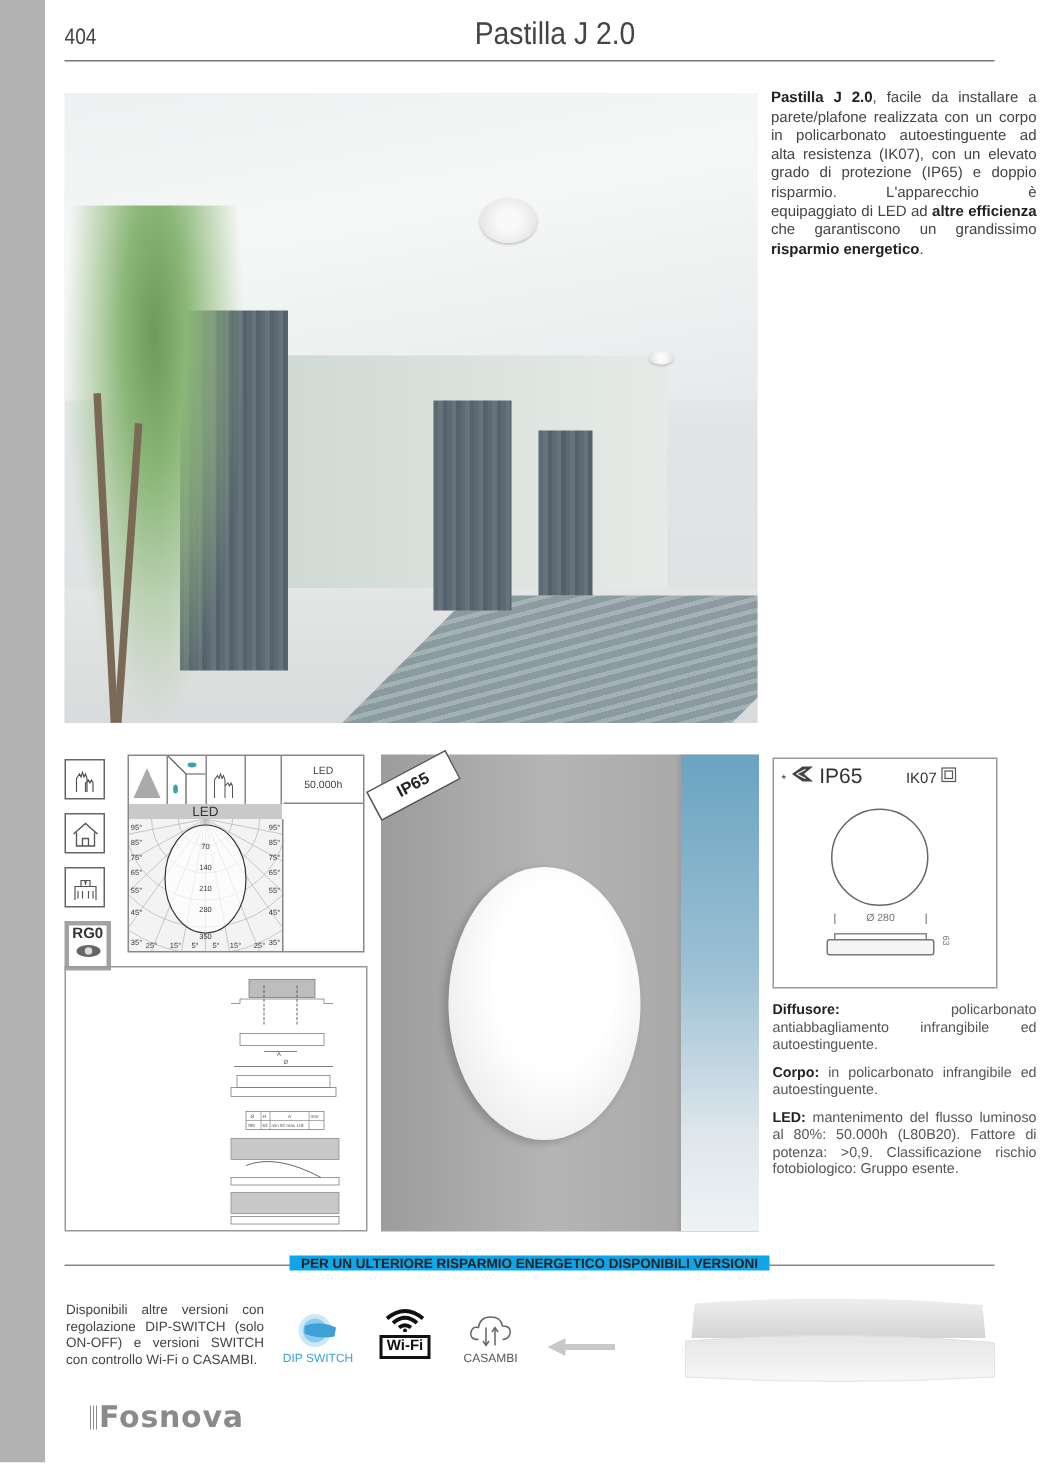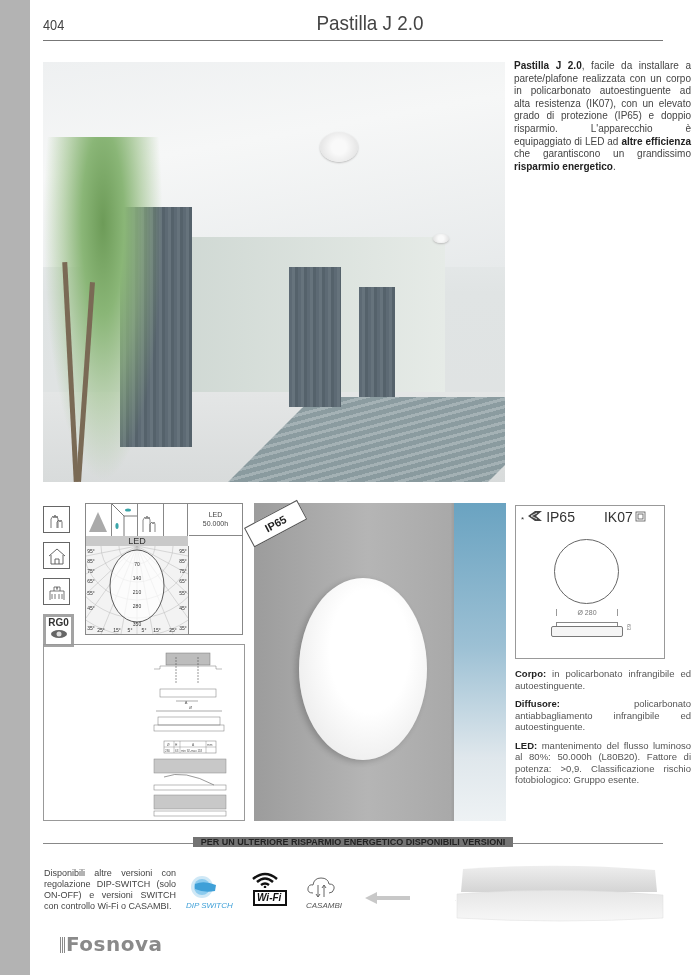--- a/index.html
+++ b/index.html
@@ -39,38 +39,38 @@
   .equip .txt { position:absolute; left:6px; top:6px; width:90px; font-size:8.5px; line-height:10.5px; color:#555; }
   .equip .txt b { color:#222; }
 
   .photo2 { position:absolute; left:254px; top:503px; width:252px; height:318px; background:linear-gradient(90deg,#9c9c9c 0%,#b5b5b5 45%,#a9a9a9 78%,#a0a0a0 79%); overflow:hidden; }
   .photo2 .sky { position:absolute; left:200px; top:0; width:52px; height:318px; background:linear-gradient(180deg,#6aa3c1 0%,#9cc0d4 45%,#dfe7ec 80%,#eef2f4 100%); }
   .photo2 .disc { position:absolute; left:45px; top:75px; width:128px; height:182px; border-radius:50%; background:radial-gradient(ellipse at 55% 40%,#ffffff 40%,#eeeeee 75%,#d6d6d6 100%); box-shadow:-3px 2px 6px rgba(0,0,0,.2); }
   .ip-tag { position:absolute; left:244px; top:503px; width:58px; height:20px; background:#fff; border:1px solid #555; transform:rotate(-28deg); transform-origin:left top; font-size:11px; font-weight:bold; text-align:center; line-height:20px; color:#222; top:528px; }
 
   .spec-box { position:absolute; left:515px; top:505px; width:148px; height:152px; border:1px solid #999; }
   .spec-box .hdr { position:absolute; left:5px; top:3px; font-size:14px; color:#333; display:flex; align-items:baseline; gap:2px; }
-  .spec-box .hdr .ik { font-size:14px;padding-left:27px; }
+  .spec-box .hdr .ik { font-size:10px;padding-left:27px; }
   .spec-box .circle { position:absolute; left:38px; top:33px; width:63px; height:63px; border:1px solid #666; border-radius:50%; }
   .spec-box .dim { position:absolute; left:40px; top:103px; width:60px; text-align:center; font-size:7px; color:#777; border-left:1px solid #999; border-right:1px solid #999; }
   .spec-box .side { position:absolute; left:35px; top:120px; width:70px; height:9px; border:1px solid #777; border-radius:2px; background:#f5f5f5; }
   .spec-box .side2 { position:absolute; left:40px; top:116px; width:60px; height:4px; border:1px solid #888; border-bottom:none; }
   .spec-box .hval { position:absolute; left:110px; top:118px; font-size:6px; color:#777; transform:rotate(90deg); }
 
   .specs { position:absolute; left:515px; top:668px; width:176px; font-size:9.5px; line-height:11.5px; color:#555; text-align:justify; }
   .specs p { margin:0 0 7px 0; }
   .specs b { color:#222; }
 
   .banner { position:absolute; left:43px; top:836px; width:620px; height:14px; }
   .banner .ln { position:absolute; top:7px; height:1px; background:#888; }
   .banner .txt { position:absolute; left:0; width:620px; text-align:center; font-size:9px; font-weight:bold; color:#222; top:1px; }
-  .banner .txt span { background:#737373; padding:0 8px; }
+  .banner .txt span { background:#0ea5e9; padding:0 8px; }
 
   .avail { position:absolute; left:44px; top:868px; width:132px; font-size:9px; line-height:11px; color:#444; text-align:justify; }
-  .opt-icon { position:absolute; top:875px; font-size:8px;font-style:italic; }
+  .opt-icon { position:absolute; top:875px; text-align:center; font-size:8px; }
   .arrow { position:absolute; left:365px; top:895px; width:45px; height:8px; }
 
   .product2 { position:absolute; left:455px; top:862px; width:215px; height:60px; }
   .logo { position:absolute; left:44px; top:932px; font-size:20px; font-weight:bold; color:#8a8a8a; letter-spacing:0.5px; font-family:"DejaVu Sans", sans-serif;padding-left:16px; }
 </style>
 </head>
 <body>
 
 <div class="strip"></div>
 
@@ -254,22 +254,22 @@
       </svg>
   </div>
   <div class="circle"></div>
   <div class="dim">Ø 280</div>
   <div class="side2"></div>
   <div class="side"></div>
   <div class="hval">63</div>
 </div>
 
 <div class="specs">
+  <p><b>Diffusore:</b><span> policarbonato antiabbagliamento infrangibile ed autoestinguente.</span></p>
   <p><b>Corpo:</b><span> in policarbonato infrangibile ed autoestinguente.</span></p>
-  <p><b>Diffusore:</b><span> policarbonato antiabbagliamento infrangibile ed autoestinguente.</span></p>
   <p><b>LED:</b><span> mantenimento del flusso luminoso al 80%: 50.000h (L80B20). Fattore di potenza: &gt;0,9. Classificazione rischio fotobiologico: Gruppo esente.</span></p>
 </div>
 
 <div class="banner">
   <div class="ln" style="left:0;width:620px;"></div>
   <div class="txt"><span>PER UN ULTERIORE RISPARMIO ENERGETICO DISPONIBILI VERSIONI</span></div>
 </div>
 
 <div class="avail">Disponibili altre versioni con regolazione DIP-SWITCH (solo ON-OFF) e versioni SWITCH con controllo Wi-Fi o CASAMBI.</div>
 

